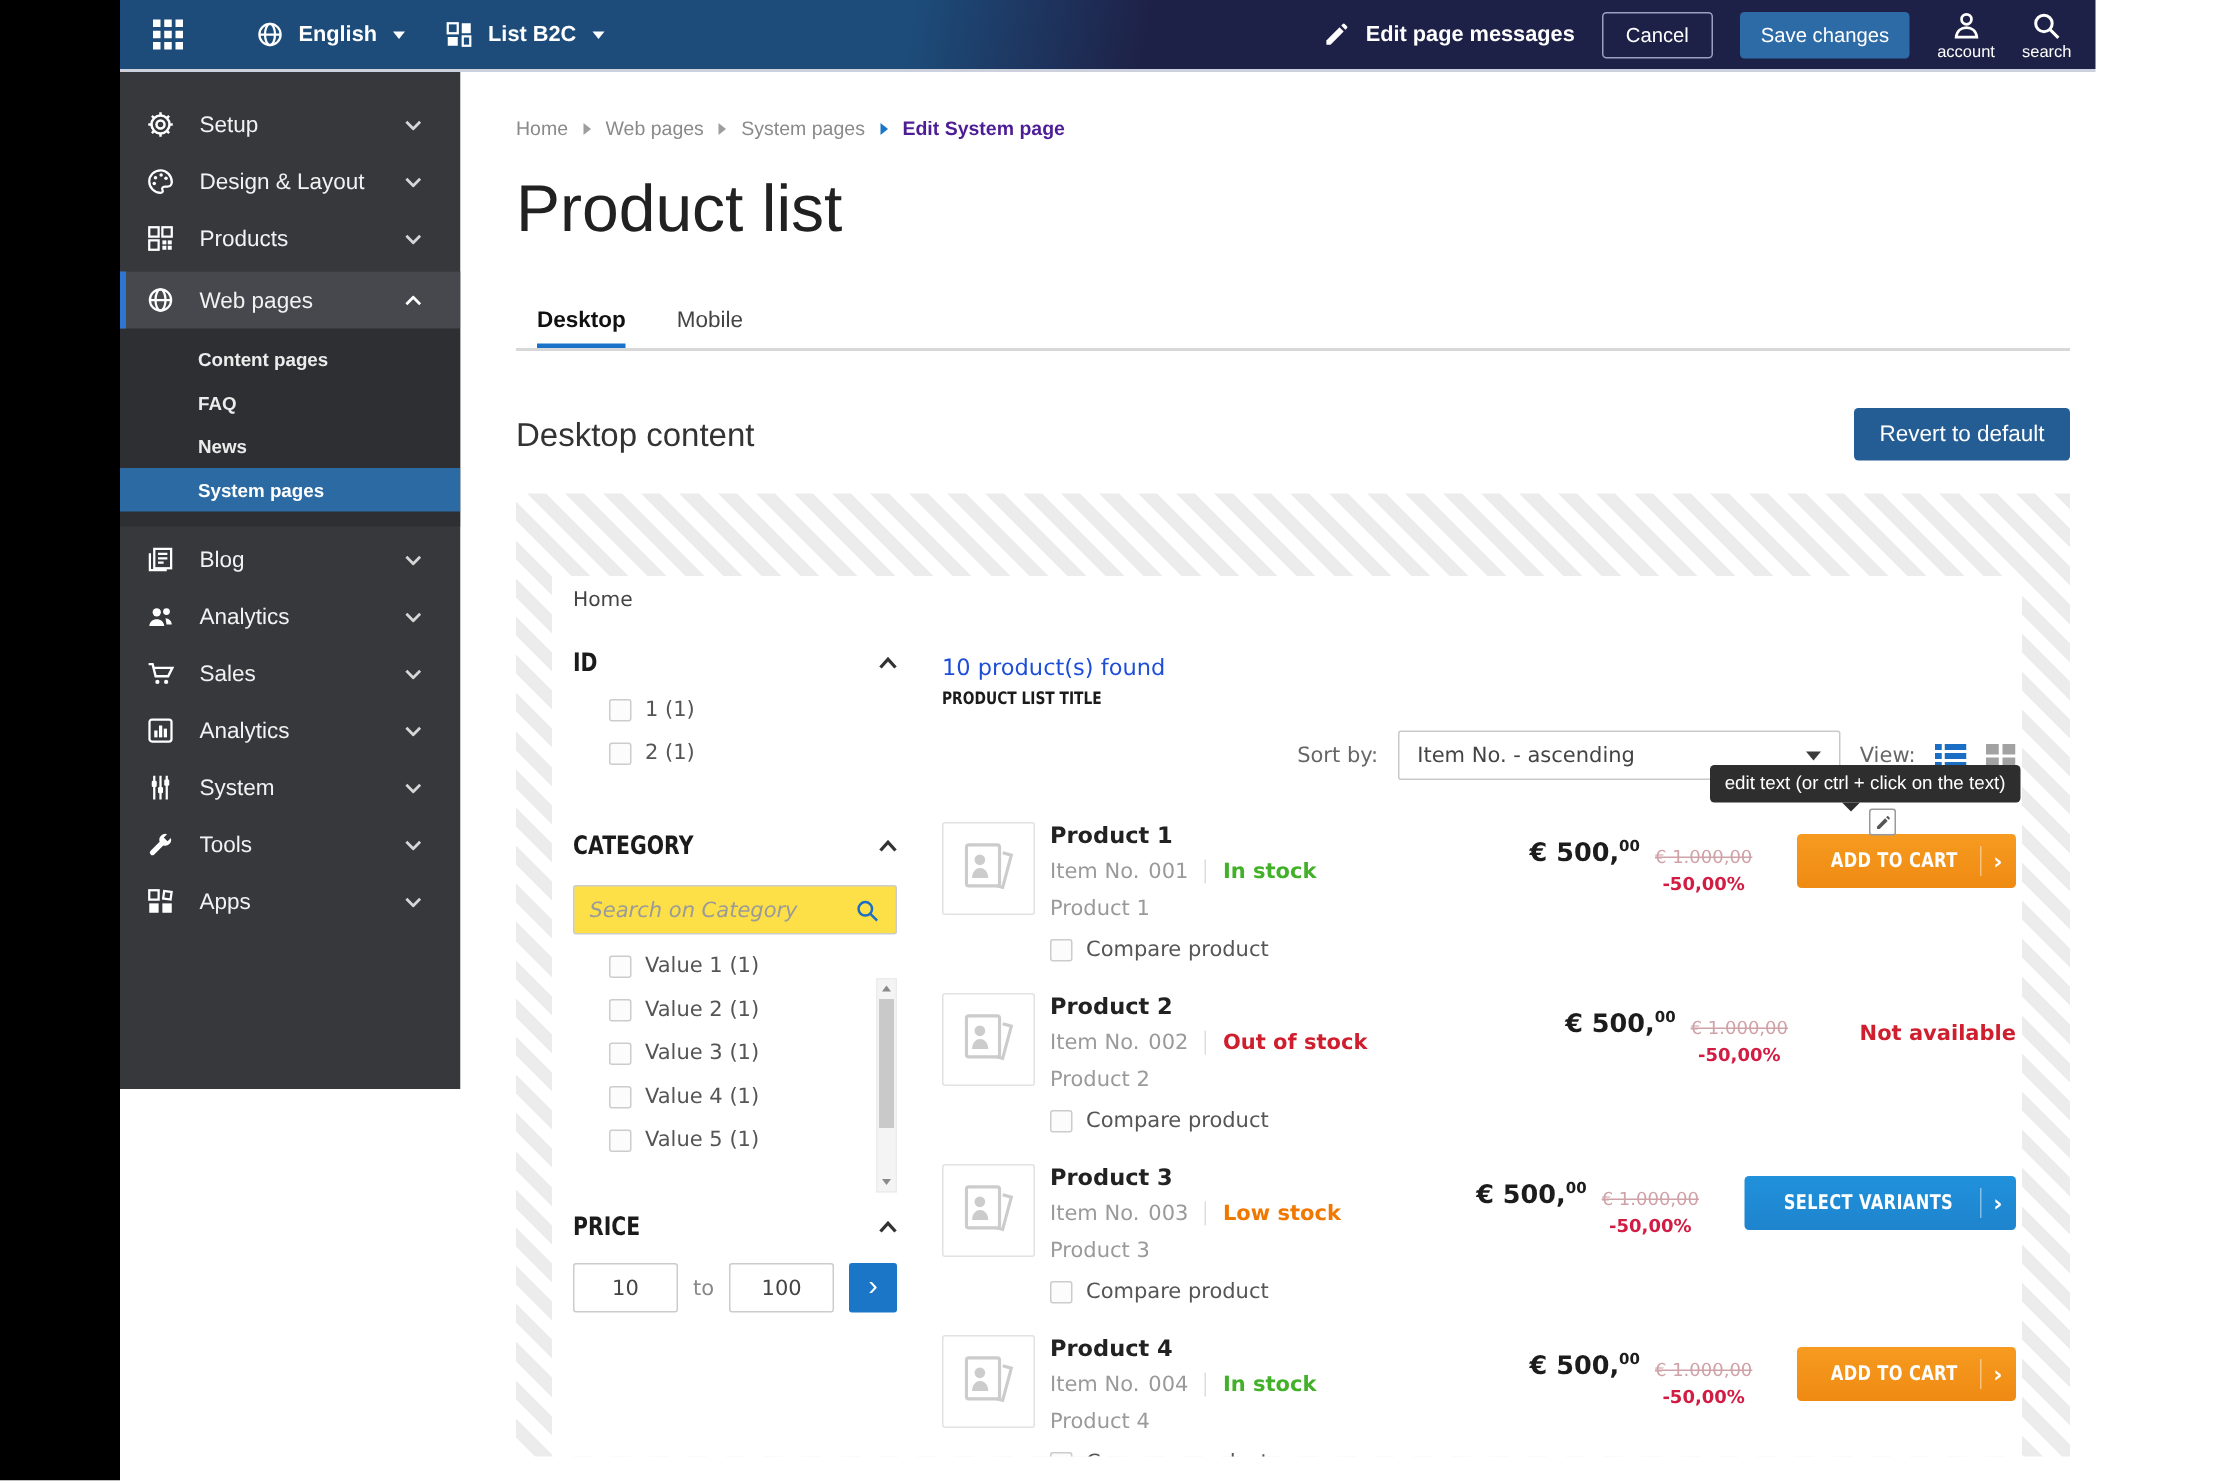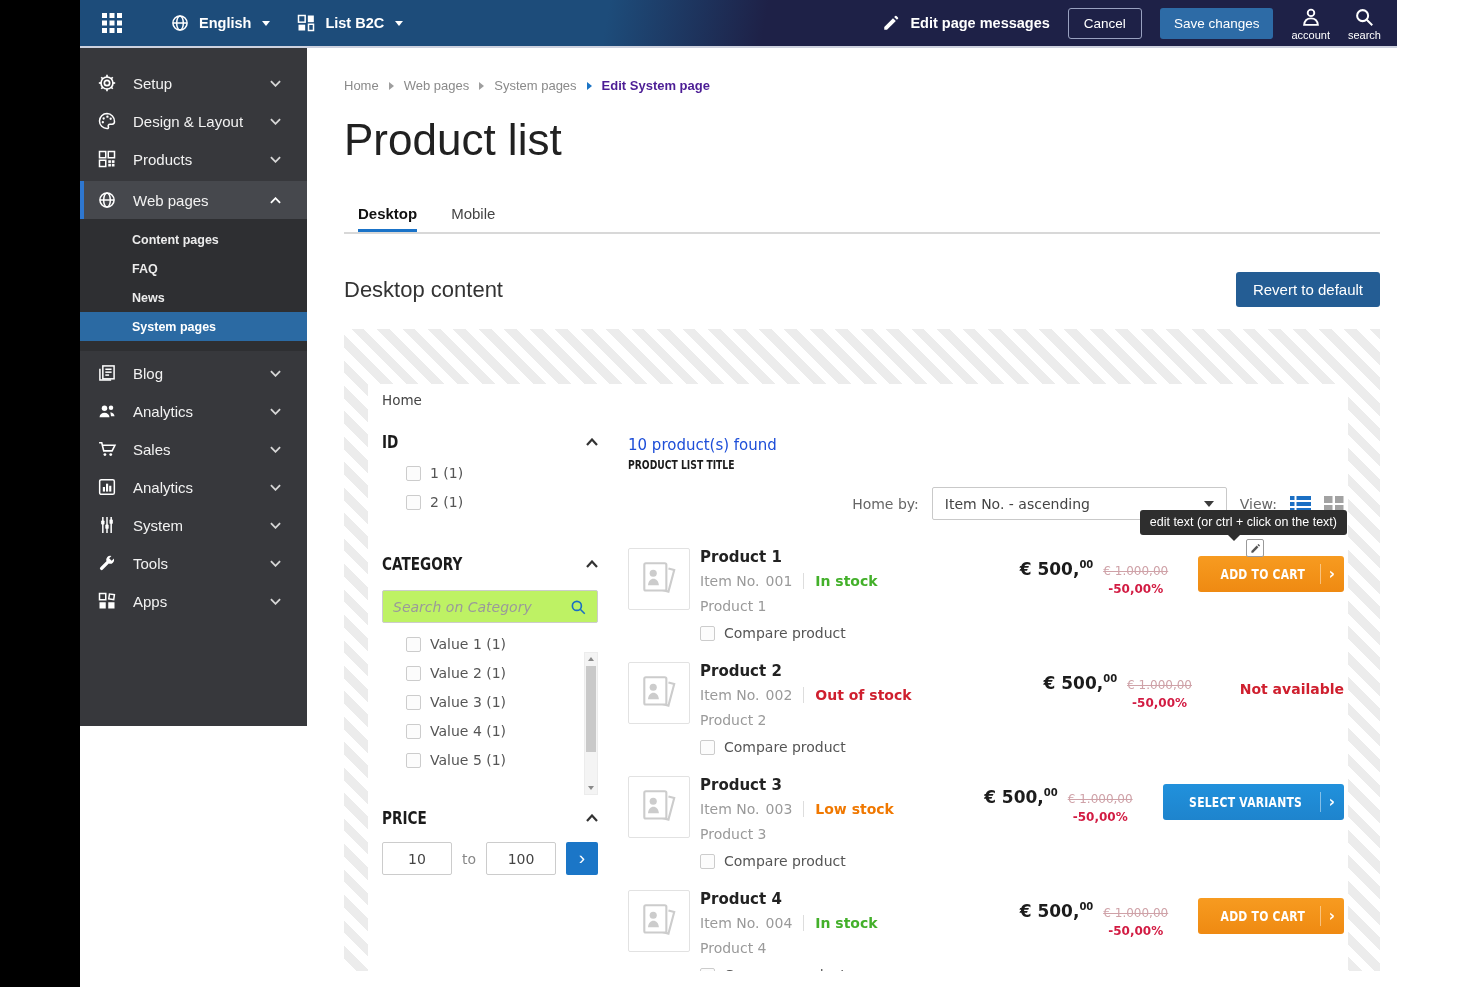--- a/index.html
+++ b/index.html
@@ -61,21 +61,21 @@
   .preview-card { background:#fff; min-height:640px; padding:8px 4px 30px 14px; font-family:"DejaVu Sans", sans-serif; }
   .home-link { font-size:13.5px; color:#444; cursor:pointer; width:60px; }
   .card-body { display:flex; margin-top:24px; }
   .filters { width:216px; flex-shrink:0; }
   .filter-head { display:flex; align-items:center; justify-content:space-between; height:20px; }
   .filter-title { display:inline-block; font-weight:bold; font-size:17px; color:#1b1b1b; transform:scaleX(.8); transform-origin:0 50%; white-space:nowrap; }
   .sec-cat { margin-top:44px; }
   .sec-price { margin-top:40px; }
   .check-row { display:flex; align-items:center; gap:9px; margin-top:13px; font-size:14px; color:#555;padding-left:24px; }
   .checkbox { width:15px; height:15px; border:1px solid #ccc; background:#fcfcfc; border-radius:2px; flex-shrink:0; cursor:pointer; }
-  .search-box { margin-top:16px; height:33px; border:1px solid #ccc; border-radius:2px; display:flex; align-items:center; padding:0 10px; background:#bef264; }
+  .search-box { margin-top:16px; height:33px; border:1px solid #ccc; border-radius:2px; display:flex; align-items:center; padding:0 10px; background:#fde047; }
   .search-box input { border:none; outline:none; flex:1; font-size:14px; font-family:inherit; color:#555; min-width:0; background:transparent; }
   .search-box input::placeholder { color:#9a9a9a; font-style:italic; }
   .cat-list { margin-top:3px; position:relative; padding-right:22px; }
   .scrollbar { position:absolute; right:0; top:16px; width:14px; height:143px; background:#f4f4f4; border:1px solid #ececec; }
   .sb-up,.sb-down { position:absolute; left:0; width:12px; height:12px; display:flex; align-items:center; justify-content:center; cursor:pointer; }
   .sb-up { top:0; } .sb-down { bottom:0; }
   .tri-up { width:0; height:0; border-left:3.5px solid transparent; border-right:3.5px solid transparent; border-bottom:4.5px solid #8a8a8a; }
   .tri-dn { width:0; height:0; border-left:3.5px solid transparent; border-right:3.5px solid transparent; border-top:4.5px solid #8a8a8a; }
   .sb-thumb { position:absolute; top:13px; left:1px; width:10px; height:86px; background:#c9c9c9; cursor:grab; }
   .price-row { margin-top:14px; display:flex; align-items:center; gap:10px; }
@@ -563,21 +563,21 @@
               <button class="price-go">
                   <span>›</span>
                 </button>
             </div>
           </div>
 
           <div class="right-col">
             <div class="results-count">10 product(s) found</div>
             <div class="list-title">PRODUCT LIST TITLE</div>
             <div class="sort-row">
-              <span>Home by:</span>
+              <span>Sort by:</span>
               <div class="sort-select">
                 <span>Item No. - ascending</span>
                 <span class="caret-dark"></span>
               </div>
               <span>View:</span>
               <span class="view-icon" style="display: inline-flex;">
                   <svg width="21" height="16" viewBox="0 0 21 16">
                     <g fill="#1a6fc4">
                       <rect x="0" y="0" width="4.5" height="4"></rect>
                       <rect x="6.5" y="0" width="14.5" height="4"></rect>

